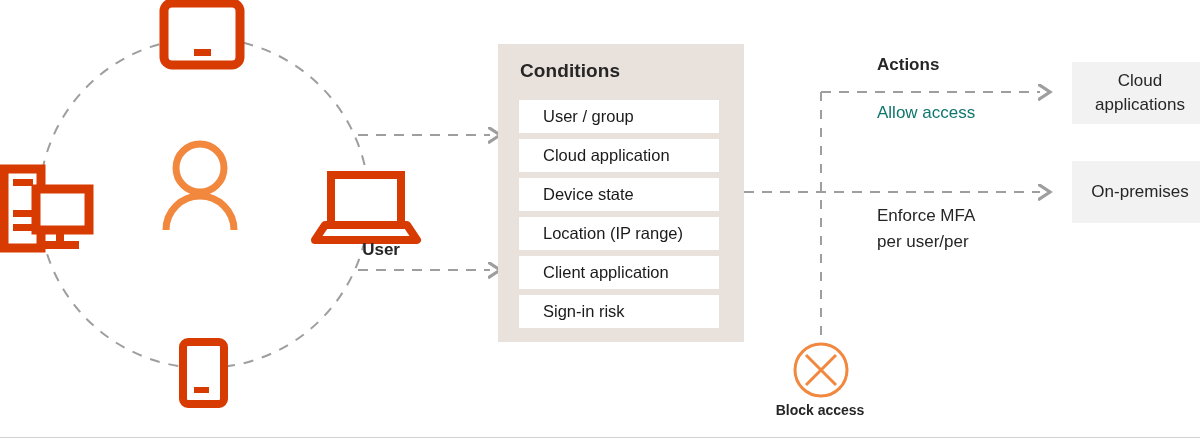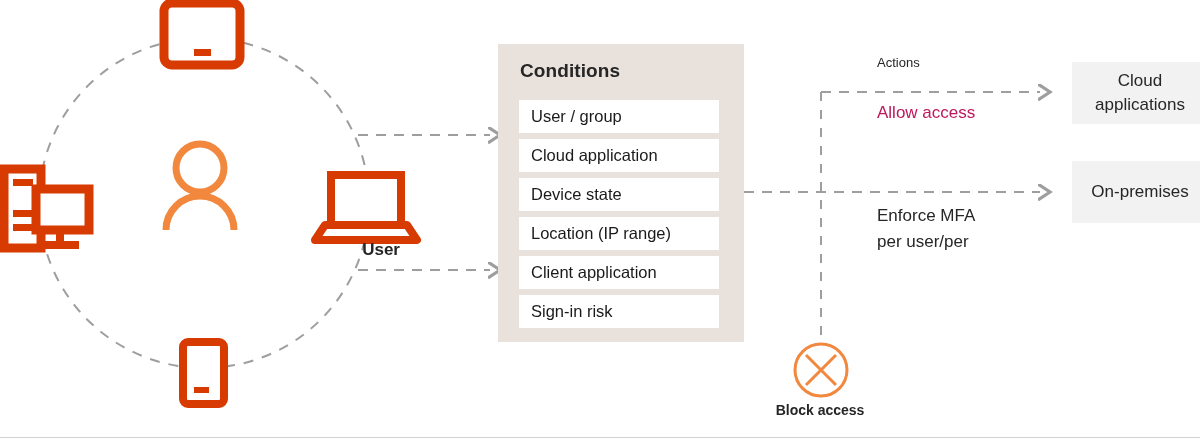--- a/index.html
+++ b/index.html
@@ -30,43 +30,43 @@
     position:absolute;left:22px;top:16px;
     font-size:19px;font-weight:bold;color:#262626;
     letter-spacing:.1px;
   }
   .cond-row{
     position:absolute;left:21px;width:200px;height:33px;
     background:#ffffff;
     display:flex;align-items:center;
   }
   .cond-row span{
-    padding-left:12px;font-size:16.5px;color:#1a1a1a;
+    padding-left:24px;font-size:16.5px;color:#1a1a1a;
     white-space:nowrap;
   }
 
   
   #user-label{
     left:0px;top:240px;width:400px;text-align:right;
     font-size:17px;font-weight:bold;color:#262626;z-index:4;
   }
   
   #block-label{
     left:700px;top:402px;width:240px;text-align:center;
     font-size:14px;font-weight:bold;color:#262626;z-index:4;
   }
 
   
   #actions-title{
     left:877px;top:55px;
-    font-size:13px;font-weight:normal;color:#262626;z-index:4;
+    font-size:17px;font-weight:bold;color:#262626;z-index:4;
   }
   #allow-access{
     left:877px;top:103px;
-    font-size:17px;color:#be185d;z-index:4;
+    font-size:17px;color:#0f766e;z-index:4;
   }
   #enforce-mfa{
     left:877px;top:203px;width:180px;
     font-size:17px;color:#262626;line-height:26px;z-index:4;
   }
 
   
   .target-box{
     background:#f2f2f2;z-index:2;
     display:flex;align-items:center;justify-content:center;

